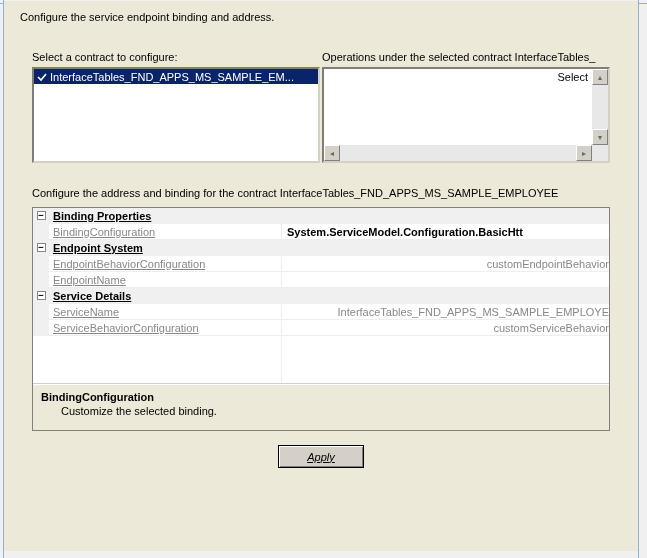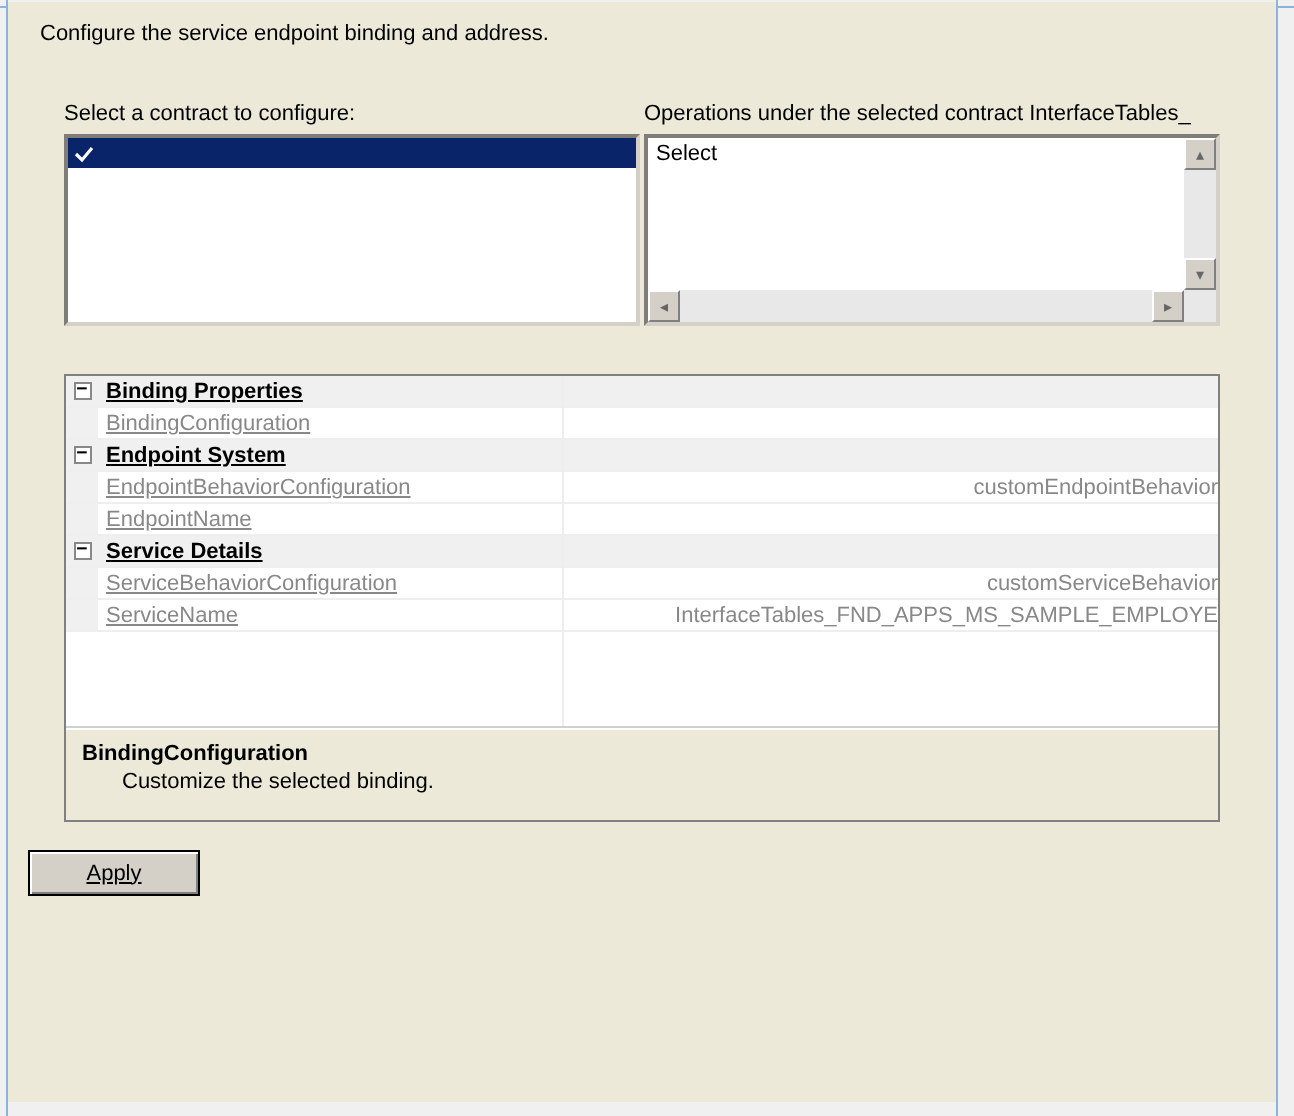--- a/index.html
+++ b/index.html
@@ -72,20 +72,21 @@
     height: 96px;
     position: relative;
     overflow: hidden;
   }
   .ops-content {
     position: absolute;
     left: 0; top: 0;
     right: 16px;
     bottom: 16px;
     padding: 2px 4px;
+    text-align: right;
   }
   .scrollbar-v {
     position: absolute; right: 0; top: 0; bottom: 16px; width: 16px;
     background: #e8e8e8;
     display: flex; flex-direction: column; justify-content: space-between;
   }
   .scrollbar-h {
     position: absolute; bottom: 0; left: 0; right: 16px; height: 16px;
     background: #e8e8e8;
     display: flex; justify-content: space-between;
@@ -168,22 +169,23 @@
   .help-pane {
     padding: 6px 8px;
     height: 46px;
     background: #ece9d8;
     border-top: 1px solid #fff;
   }
   .help-title { font-weight: bold; }
   .help-desc { margin-top: 2px; margin-left: 20px; }
   .button-row {
     display: flex;
-    justify-content: flex-start;
+    justify-content: center;
     margin-top: 14px;
+    font-style: italic;
   }
   .win-btn {
     min-width: 86px;
     height: 23px;
     background: #d4d0c8;
     border: 1px solid #000;
     box-shadow: inset 1px 1px 0 #fff, inset -1px -1px 0 #808080;
     font-family: Tahoma, sans-serif;
     font-size: 11px;
     text-decoration: underline;
@@ -207,20 +209,21 @@
   <div class="row">
     <div class="col">
       <div class="label">Select a contract to configure:</div>
       <div class="listbox">
         <div class="list-item selected">
           <span class="check-icon">
             <svg width="10" height="10" viewBox="0 0 10 10">
                 <path d="M1 5 L4 8 L9 2" stroke="#fff" stroke-width="1.6" fill="none"></path>
               </svg>
           </span>
+          <span>InterfaceTables_FND_APPS_MS_SAMPLE_EM...</span>
         </div>
       </div>
     </div>
     <div class="col">
       <div class="label">Operations under the selected contract  InterfaceTables_</div>
       <div class="ops-box">
         <div class="ops-content">
           <div>Select</div>
         </div>
         <div class="scrollbar-v">
@@ -238,32 +241,34 @@
           <div class="sb-btn">
               <span>▸</span>
             </div>
         </div>
         <div class="sb-corner"></div>
       </div>
     </div>
   </div>
 
   <div class="section2">
+    <div class="section2-label">Configure the address and binding for the contract  InterfaceTables_FND_APPS_MS_SAMPLE_EMPLOYEE</div>
     <div class="propgrid-wrap">
       <div class="propgrid">
 
         <div class="pg-row cat">
           <div class="pg-expander">
               <div class="box">−</div>
             </div>
           <div class="pg-key">Binding Properties</div>
         </div>
         <div class="pg-row">
           <div class="pg-expander"></div>
           <div class="pg-key">BindingConfiguration</div>
+          <div class="pg-val bold">System.ServiceModel.Configuration.BasicHtt</div>
         </div>
 
         <div class="pg-row cat">
           <div class="pg-expander">
               <div class="box">−</div>
             </div>
           <div class="pg-key">Endpoint System</div>
         </div>
         <div class="pg-row">
           <div class="pg-expander"></div>
@@ -276,27 +281,27 @@
         </div>
 
         <div class="pg-row cat">
           <div class="pg-expander">
               <div class="box">−</div>
             </div>
           <div class="pg-key">Service Details</div>
         </div>
         <div class="pg-row">
           <div class="pg-expander"></div>
+          <div class="pg-key">ServiceName</div>
+          <div class="pg-val dim">InterfaceTables_FND_APPS_MS_SAMPLE_EMPLOYE</div>
+        </div>
+        <div class="pg-row">
+          <div class="pg-expander"></div>
           <div class="pg-key">ServiceBehaviorConfiguration</div>
           <div class="pg-val dim">customServiceBehavior</div>
-        </div>
-        <div class="pg-row">
-          <div class="pg-expander"></div>
-          <div class="pg-key">ServiceName</div>
-          <div class="pg-val dim">InterfaceTables_FND_APPS_MS_SAMPLE_EMPLOYE</div>
         </div>
       </div>
       <div class="help-pane">
         <div class="help-title">BindingConfiguration</div>
         <div class="help-desc">Customize the selected binding.</div>
       </div>
     </div>
   </div>
 
   <div class="button-row">

